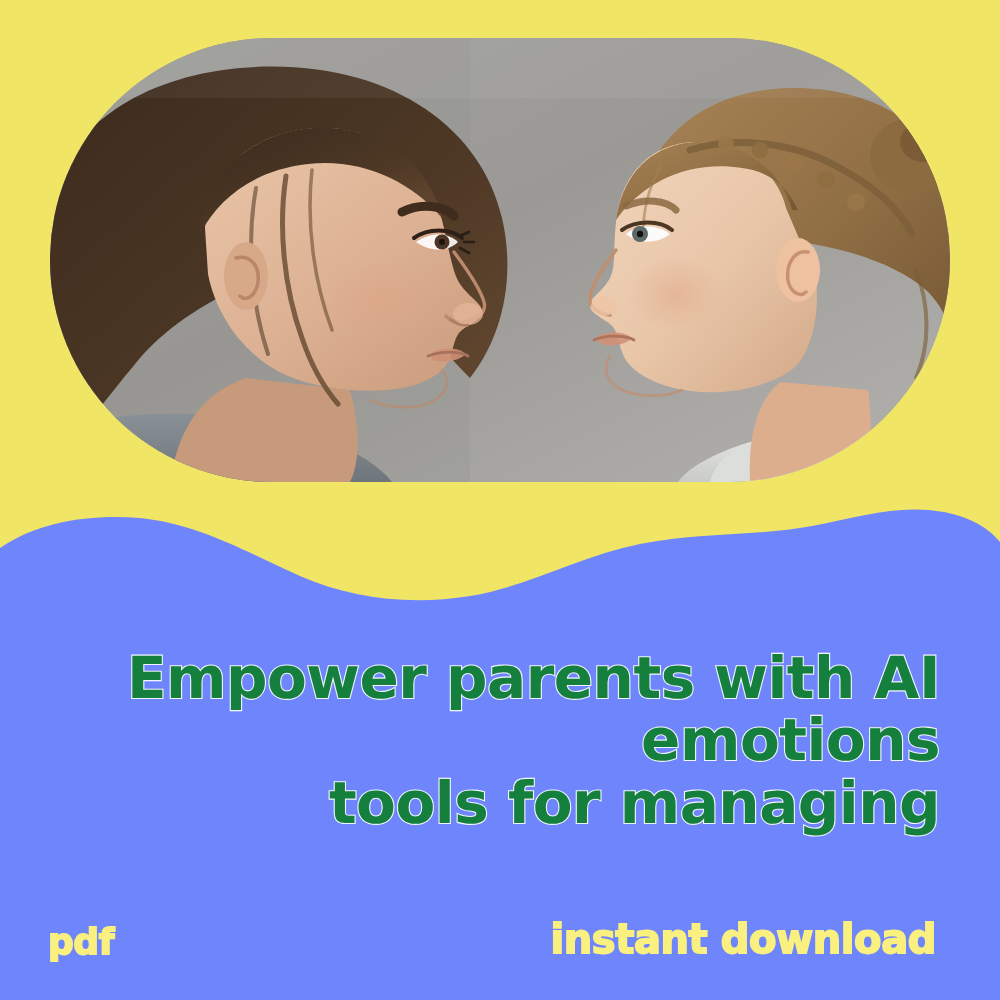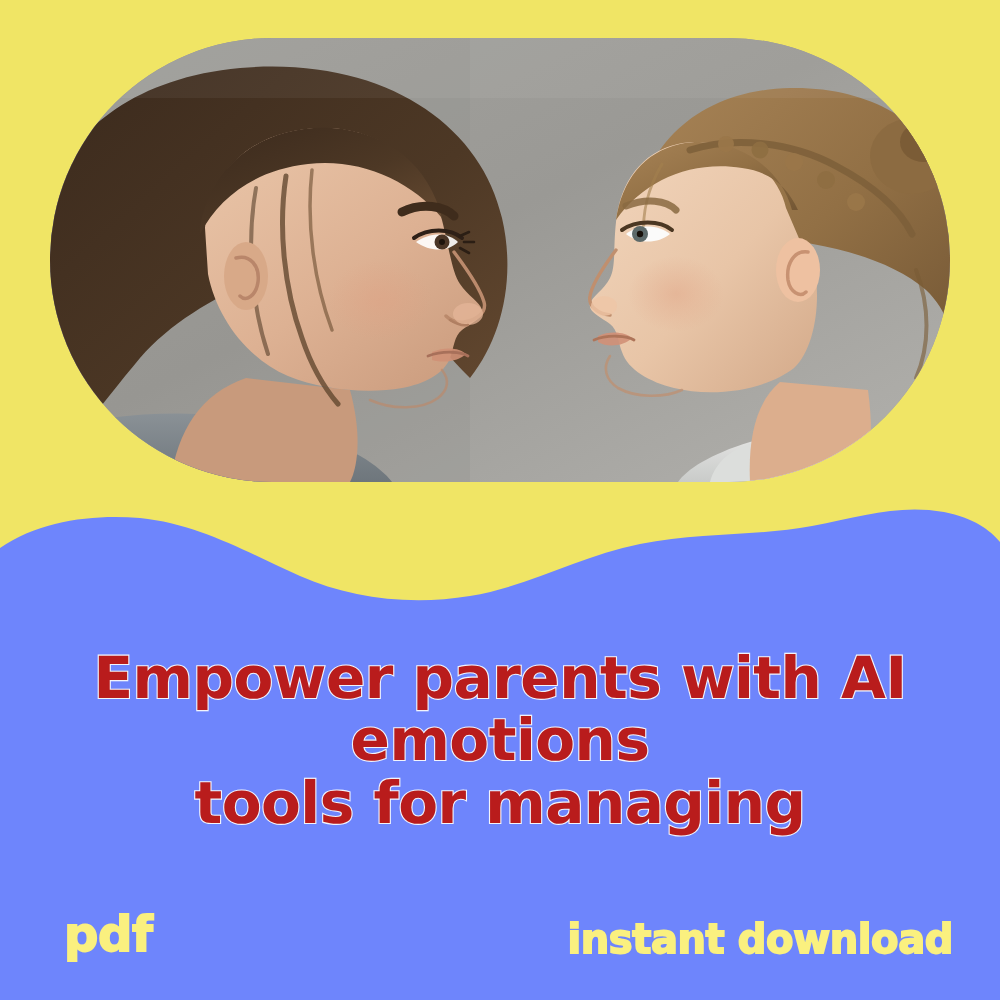--- a/index.html
+++ b/index.html
@@ -50,49 +50,49 @@
     height: 530px;
   }
   .wave-svg { display: block; width: 1000px; height: 530px; }
 
   
   .headline {
     position: absolute;
     left: 60px;
     top: 608px;
     width: 880px;
-    text-align: center;
-    color: #b91c1c;
+    text-align: right;
+    color: #15803d;
     font-family: "DejaVu Sans", "Liberation Sans", sans-serif;
     font-weight: 700;
     font-size: 58px;
     line-height: 1.08;
     letter-spacing: -0.5px;
     -webkit-text-stroke: 2.2px #F1F4FC;
     paint-order: stroke fill;
     text-rendering: geometricPrecision;
   }
   .headline .ln { display: block; }
 
   
   .footer-left {
     position: absolute;
-    left: 64px;
+    left: 48px;
     bottom: 38px;
     color: #FAF07F;
     font-family: "DejaVu Sans", "Liberation Sans", sans-serif;
     font-weight: 700;
-    font-size: 48px;
+    font-size: 36px;
     letter-spacing: -0.4px;
     -webkit-text-stroke: 1.8px #FAF07F;
     paint-order: stroke fill;
   }
   .footer-right {
     position: absolute;
-    right: 47px;
+    right: 64px;
     bottom: 38px;
     color: #FAF07F;
     font-family: "DejaVu Sans", "Liberation Sans", sans-serif;
     font-weight: 700;
     font-size: 40px;
     letter-spacing: -0.4px;
     -webkit-text-stroke: 1.8px #FAF07F;
     paint-order: stroke fill;
   }
 </style>

